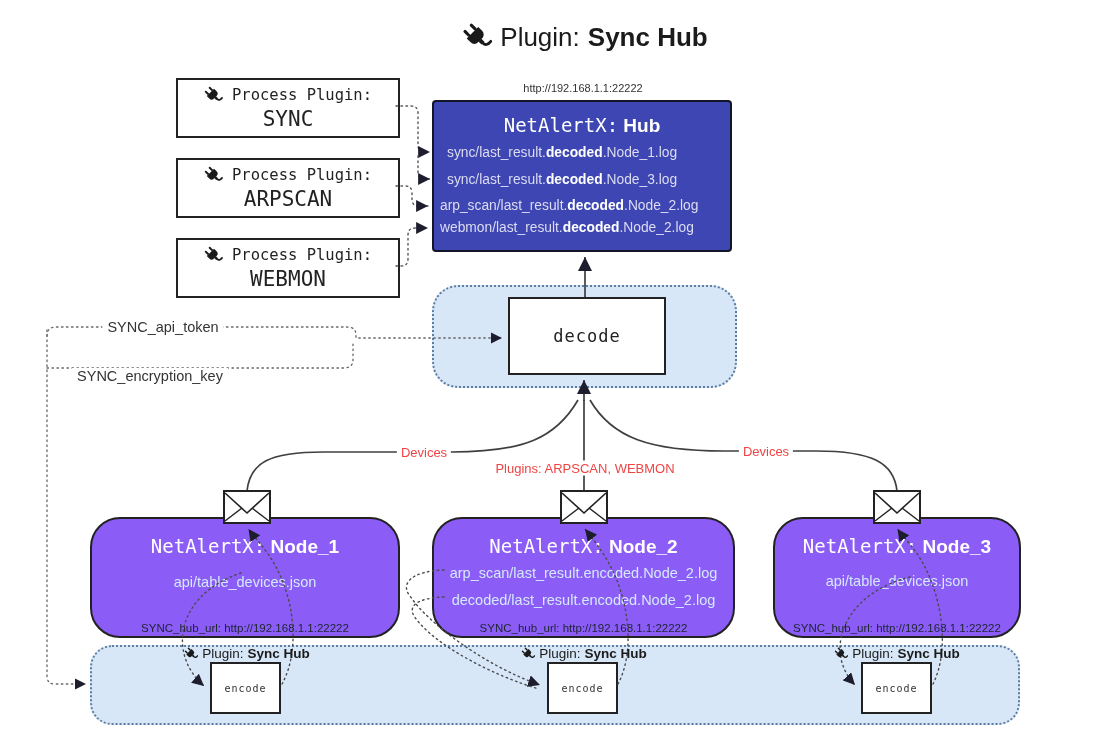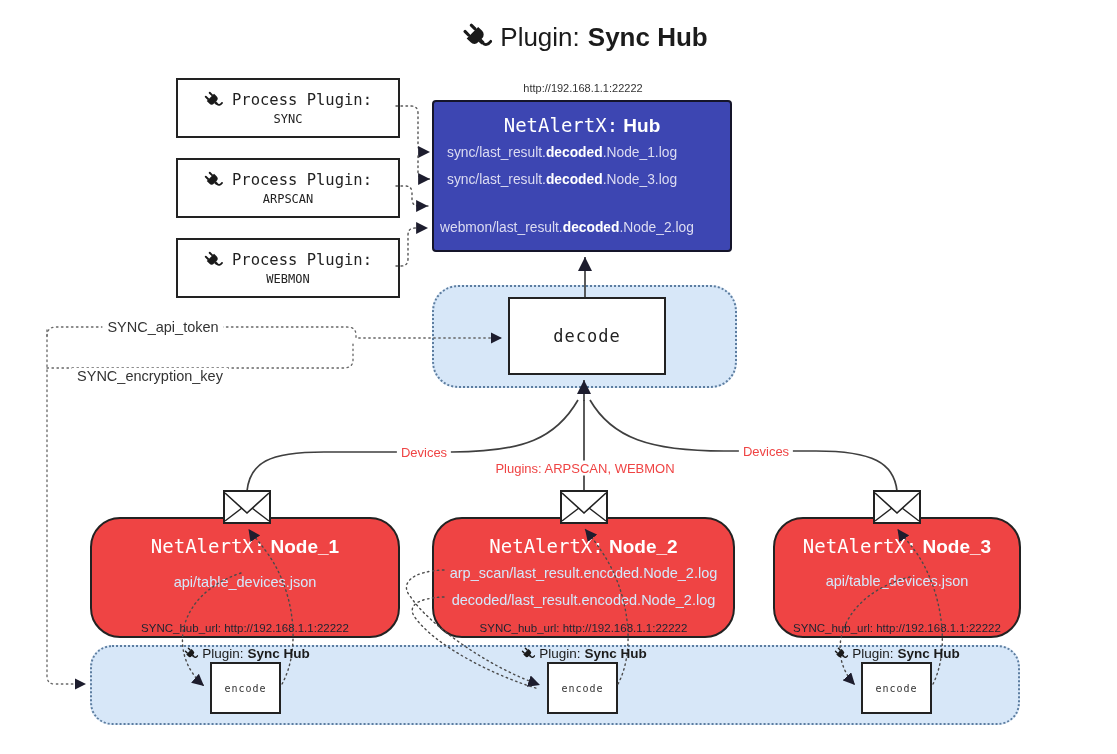--- a/index.html
+++ b/index.html
@@ -10,21 +10,21 @@
   .mono{font-family:"DejaVu Sans Mono",monospace;}
   .b{font-weight:bold;}
 
   
   .title{left:585px;top:37px;display:flex;align-items:center;gap:8px;font-size:26px;color:#1b1b1b;z-index:6;white-space:nowrap;}
 
   
   .pbox{left:176px;width:220px;height:56px;background:#fff;border:2px solid #222;z-index:2;
         display:flex;flex-direction:column;justify-content:center;align-items:center;}
   .pbox-l1{display:flex;align-items:center;gap:9px;font-family:"DejaVu Sans Mono",monospace;font-size:15.5px;color:#222;}
-  .pbox-l2{font-family:"DejaVu Sans Mono",monospace;font-size:12px;color:#222;margin-top:2px;}
+  .pbox-l2{font-family:"DejaVu Sans Mono",monospace;font-size:21px;color:#222;margin-top:2px;}
 
   
   .hub-url{left:583px;top:88px;font-size:11px;color:#333;z-index:6;white-space:nowrap;}
   .hub{left:432px;top:100px;width:300px;height:152px;background:#3d46b2;border:2px solid #15152a;
        border-radius:4px;box-sizing:border-box;z-index:2;}
   .hub-title{position:absolute;top:12px;left:0;right:0;text-align:center;color:#fff;font-size:19px;white-space:nowrap;}
   .hublog{position:absolute;left:13px;right:4px;height:18px;font-size:13.8px;color:#dcdcf2;white-space:nowrap;}
   .hublog b{color:#ffffff;}
 
   
@@ -34,21 +34,21 @@
         display:flex;align-items:center;justify-content:center;}
   .decode-box{left:508px;top:297px;width:158px;height:78px;font-family:"DejaVu Sans Mono",monospace;font-size:17px;color:#222;letter-spacing:1px;}
 
   
   .setlbl{font-size:14.5px;color:#333;background:#fff;padding:0 5px;z-index:6;white-space:nowrap;}
 
   
   .edgelbl{font-size:13px;color:#ef4444;background:#fff;padding:0 4px;z-index:6;white-space:nowrap;}
 
   
-  .node{top:517px;height:121px;background:#ef4444;border:2px solid #222;border-radius:30px;box-sizing:border-box;z-index:2;}
+  .node{top:517px;height:121px;background:#8b5cf6;border:2px solid #222;border-radius:30px;box-sizing:border-box;z-index:2;}
   .node-title{position:absolute;top:16px;left:0;right:0;text-align:center;color:#fff;font-size:19px;white-space:nowrap;}
   .node-file{position:absolute;left:0;right:0;text-align:center;color:#d4e9fc;font-size:14.5px;white-space:nowrap;}
   .node-url{position:absolute;left:0;right:0;top:103px;text-align:center;color:#1c2430;font-size:11.5px;white-space:nowrap;}
 
   
   .strip{left:90px;top:645px;width:930px;height:80px;border-radius:22px;}
   .enc-lbl{top:646px;display:flex;align-items:center;gap:4px;font-size:13.5px;color:#1b1b1b;z-index:6;white-space:nowrap;transform:translateX(-50%);}
   .enc-box{top:662px;width:71px;height:52px;font-family:"DejaVu Sans Mono",monospace;font-size:10px;letter-spacing:1px;color:#333;}
 
   svg.overlay{position:absolute;left:0;top:0;z-index:5;pointer-events:none;}
@@ -130,20 +130,21 @@
   </div>
 
   <div class="abs ctr hub-url">http://192.168.1.1:22222</div>
   <div class="abs hub">
     <div class="hub-title">
       <span class="mono">NetAlertX:</span>
       <span class="b">Hub</span>
     </div>
     <div class="hublog" style="top:43px"><span>sync/last_result.</span><b>decoded</b><span>.Node_1.log</span></div>
     <div class="hublog" style="top:70px"><span>sync/last_result.</span><b>decoded</b><span>.Node_3.log</span></div>
+    <div class="hublog" style="top:96px;left:6px"><span>arp_scan/last_result.</span><b>decoded</b><span>.Node_2.log</span></div>
     <div class="hublog" style="top:118px;left:6px"><span>webmon/last_result.</span><b>decoded</b><span>.Node_2.log</span></div>
   </div>
 
   <div class="abs panel decode-panel"></div>
   <div class="abs wbox decode-box mono">decode</div>
 
   <div class="abs ctr setlbl" style="left:163px;top:327px">SYNC_api_token</div>
   <div class="abs ctr setlbl" style="left:150px;top:376px">SYNC_encryption_key</div>
 
   <div class="abs ctr edgelbl" style="left:424px;top:452px">Devices</div>

